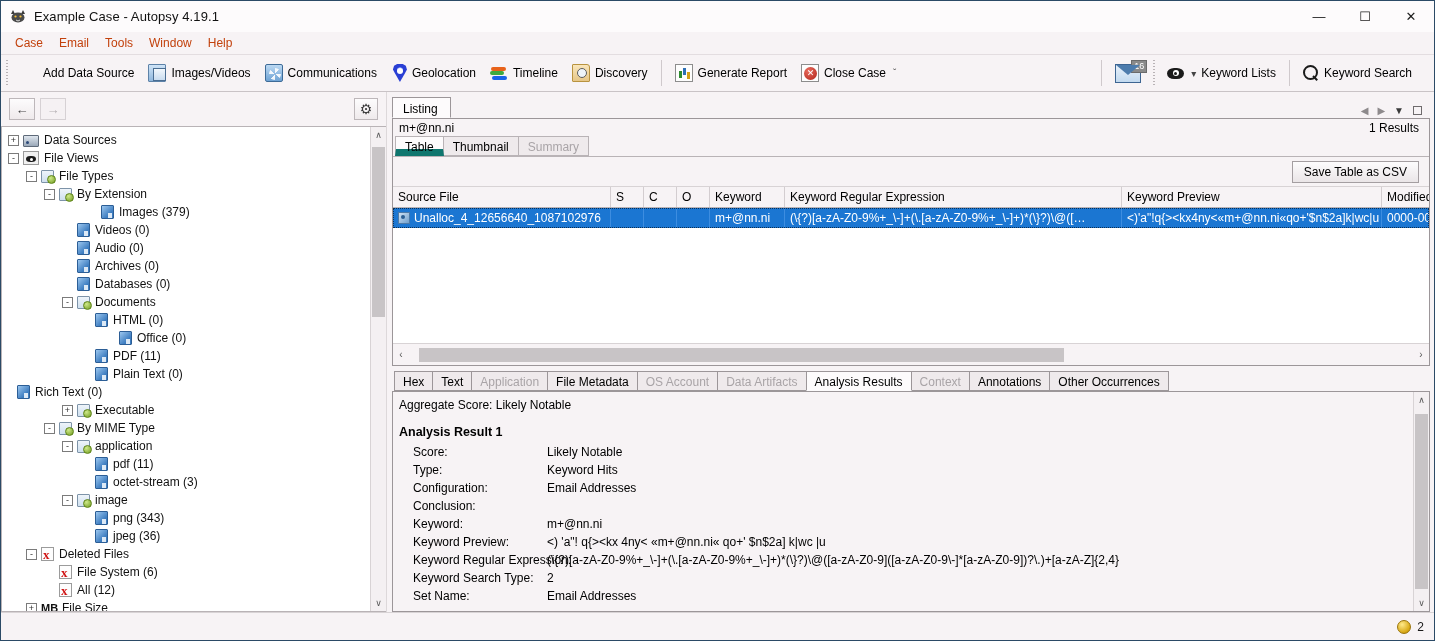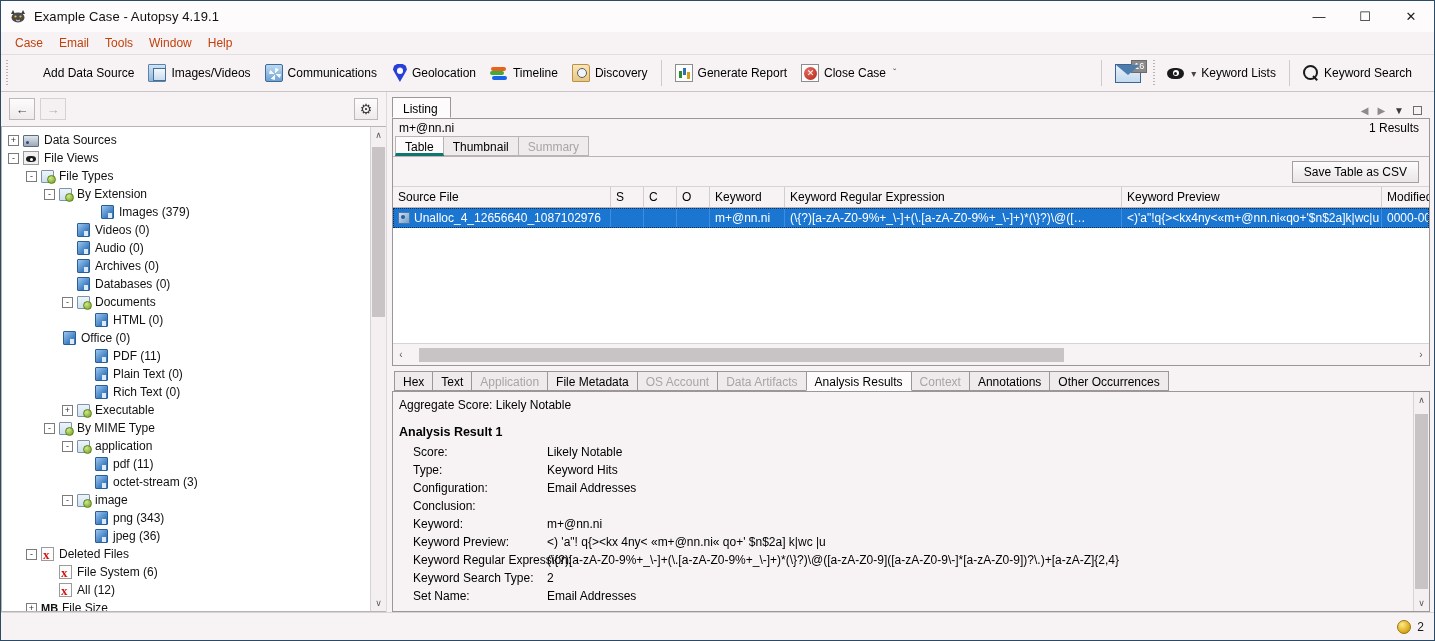--- a/index.html
+++ b/index.html
@@ -489,21 +489,21 @@
     padding: 2px 9px 0 9px;
     font-size: 12px;
     border: 1px solid #b9b3b6;
     background: #efeaec;
     border-bottom: 1px solid #b9b3b6;
     line-height: 16px;
     margin-right: -1px;
   }
   .stab.active {
     background: #fdfbfc;
-    border-bottom: 3px solid #0f766e;
+    border-bottom: 7px solid #0f766e;
     position: relative; z-index: 2;
   }
   .stab.disabled { color: #a9a4a7; }
 
   .table-area {
     flex: 1 1 auto;
     display: flex;
     flex-direction: column;
     background: #fdfbfc;
     min-height: 0;
@@ -874,21 +874,21 @@
             </div>
             <div class="tnode" style="padding-left: 78px;">
               <span class="dots" style="width: 0px;"></span>
               <span class="dots" style="width: 0px;"></span>
               <span class="dots" style="width: 0px;"></span>
               <span class="dots" style="width: 0px;"></span>
               <span class="tog-blank"></span>
               <span class="ticon ic-file"></span>
               <span class="tlabel">HTML (0)</span>
             </div>
-            <div class="tnode" style="padding-left: 46px;">
+            <div class="tnode" style="padding-left: 102px;">
               <span class="dots" style="width: 0px;"></span>
               <span class="dots" style="width: 0px;"></span>
               <span class="dots" style="width: 0px;"></span>
               <span class="dots" style="width: 0px;"></span>
               <span class="tog-blank"></span>
               <span class="ticon ic-file"></span>
               <span class="tlabel">Office (0)</span>
             </div>
             <div class="tnode" style="padding-left: 78px;">
               <span class="dots" style="width: 0px;"></span>
@@ -901,21 +901,21 @@
             </div>
             <div class="tnode" style="padding-left: 78px;">
               <span class="dots" style="width: 0px;"></span>
               <span class="dots" style="width: 0px;"></span>
               <span class="dots" style="width: 0px;"></span>
               <span class="dots" style="width: 0px;"></span>
               <span class="tog-blank"></span>
               <span class="ticon ic-file"></span>
               <span class="tlabel">Plain Text (0)</span>
             </div>
-            <div class="tnode" style="padding-left: 78px;">
+            <div class="tnode" style="">
               <span class="dots" style="width: 0px;"></span>
               <span class="dots" style="width: 0px;"></span>
               <span class="dots" style="width: 0px;"></span>
               <span class="dots" style="width: 0px;"></span>
               <span class="tog-blank"></span>
               <span class="ticon ic-file"></span>
               <span class="tlabel">Rich Text (0)</span>
             </div>
             <div class="tnode" style="padding-left: 60px;">
               <span class="dots" style="width: 0px;"></span>

